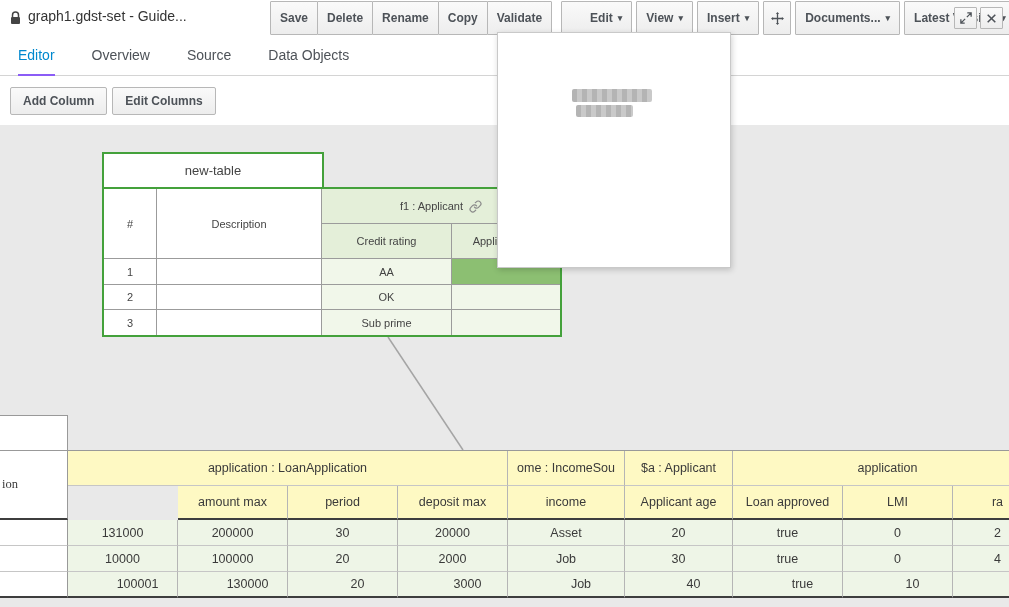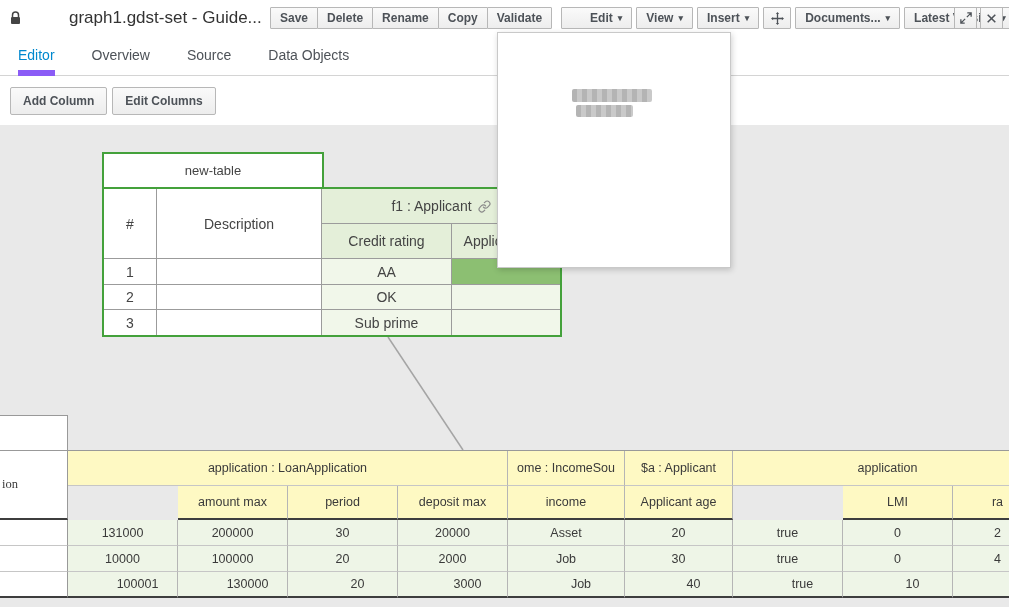--- a/index.html
+++ b/index.html
@@ -2,58 +2,58 @@
 <html><head>
 <meta charset="utf-8">
 <style>
   html,body{margin:0;padding:0;}
   .root{position:relative;width:1009px;height:607px;overflow:hidden;background:#fff;
         font-family:"Liberation Sans",sans-serif;-webkit-font-smoothing:antialiased;}
 
   
   .topbar{position:absolute;left:0;top:0;width:1009px;height:36px;background:#fff;}
   .lock{position:absolute;left:10px;top:11px;}
-  .asset-title{position:absolute;left:28px;top:8px;font-size:17px;color:#333;white-space:nowrap;margin-left:41px;}
+  .asset-title{position:absolute;left:28px;top:8px;font-size:14px;color:#333;white-space:nowrap;}
   .tb-buttons{position:absolute;left:270px;top:5px;height:26px;display:flex;align-items:center;}
   .btn{font-family:"Liberation Sans",sans-serif;font-size:12px;font-weight:700;color:#4d5258;
        background:linear-gradient(#fafafa,#ededed);border:1px solid #b7b7b7;border-radius:1px;
-       height:22px;padding:0 9px;cursor:pointer;display:flex;align-items:center;white-space:nowrap;}
+       height:34px;padding:0 9px;cursor:pointer;display:flex;align-items:center;white-space:nowrap;}
   .grp{margin-right:-1px;}
   .mlg{margin-left:9px;padding-left:28px;}
   .mls{margin-left:4px;}
   .caret{font-size:9px;margin-left:5px;color:#4d5258;}
   .iconbtn{width:28px;justify-content:center;padding:0;}
   .win-controls{position:absolute;right:6px;top:7px;display:flex;gap:3px;}
   .btn-sq{width:23px;height:22px;padding:0;justify-content:center;}
 
   
   .tabbar{position:absolute;left:0;top:36px;width:1009px;height:40px;background:#fff;
           border-bottom:1px solid #d4d4d4;display:flex;padding-left:18px;box-sizing:border-box;}
   .tab{line-height:39px;margin-right:37px;font-size:14px;color:#4d5258;cursor:pointer;}
-  .tab.active{color:#0088ce;border-bottom:6px solid #8b5cf6;margin-bottom:-1px;}
+  .tab.active{color:#0088ce;border-bottom:2px solid #8b5cf6;margin-bottom:-1px;}
 
   
   .actionsbar{position:absolute;left:0;top:76px;width:1009px;height:49px;background:#fff;}
   .btn-lg{position:relative;height:28px;padding:0 12px;margin-right:5px;border-radius:2px;}
   .actions-inner{position:absolute;left:10px;top:11px;display:flex;}
 
   
   .canvas{position:absolute;left:0;top:125px;width:1009px;height:482px;background:#e9e9e9;}
   .edge{position:absolute;left:0;top:0;pointer-events:none;}
 
   
   .tt-title{position:absolute;left:102px;top:152px;width:222px;height:35px;box-sizing:border-box;
             background:#fff;border:2px solid #44a13b;border-bottom:none;
             display:flex;align-items:center;justify-content:center;font-size:13px;color:#444;}
   .tt{position:absolute;left:102px;top:187px;width:460px;height:150px;box-sizing:border-box;
       border:2px solid #44a13b;display:grid;background:#fff;
       grid-template-columns:53px 165px 130px 108px;
       grid-template-rows:35px 35px 26px 25px 25px;}
   .tc{box-sizing:border-box;border-right:1px solid #9b9b9b;border-bottom:1px solid #9b9b9b;
-      display:flex;align-items:center;justify-content:center;font-size:14px;color:#444;
+      display:flex;align-items:center;justify-content:center;font-size:11px;color:#444;
       background:#fff;overflow:hidden;white-space:nowrap;}
   .tc.gh{background:#e4efd9;}
   .tc.cv{background:#f1f7ea;}
   .tc.sel{background:#8cbf72;}
   .tc.lastc{border-right:none;}
   .tc.lastr{border-bottom:none;}
   .fact{gap:6px;}
 
   
   .bt-corner{position:absolute;left:0;top:415px;width:68px;height:35px;background:#fff;
@@ -96,20 +96,21 @@
     <div class="bc bh" style="grid-area:1/2/2/6">application : LoanApplication</div>
     <div class="bc bh" style="grid-area:1/7/2/8">$a : Applicant</div>
     <div class="bc bh" style="grid-area:1/6/2/7">ome : IncomeSou</div>
     <div class="bc bh" style="grid-area:1/8/2/11">application</div>
 
     <div class="bc bh sep" style="grid-area:2/4/3/5">period</div>
     <div class="bc bh sep" style="grid-area:2/3/3/4">amount max</div>
     <div class="bc bh sep" style="grid-area:2/5/3/6">deposit max</div>
     <div class="bc bh sep" style="grid-area:2/6/3/7">income</div>
     <div class="bc bh sep" style="grid-area:2/7/3/8">Applicant age</div>
+    <div class="bc bh sep" style="grid-area:2/8/3/9">Loan approved</div>
     <div class="bc bh sep" style="grid-area:2/9/3/10">LMI</div>
     <div class="bc bh sep" style="grid-area:2/10/3/11">ra</div>
 
     <div class="bc bw" style="grid-area:3/1/4/2"></div>
     <div class="bc bd" style="grid-area:3/2/4/3">131000</div>
     <div class="bc bd" style="grid-area:3/3/4/4">200000</div>
     <div class="bc bd" style="grid-area:3/4/4/5">30</div>
     <div class="bc bd" style="grid-area:3/5/4/6">20000</div>
     <div class="bc bd" style="grid-area:3/6/4/7">Asset</div>
     <div class="bc bd" style="grid-area:3/7/4/8">20</div>

